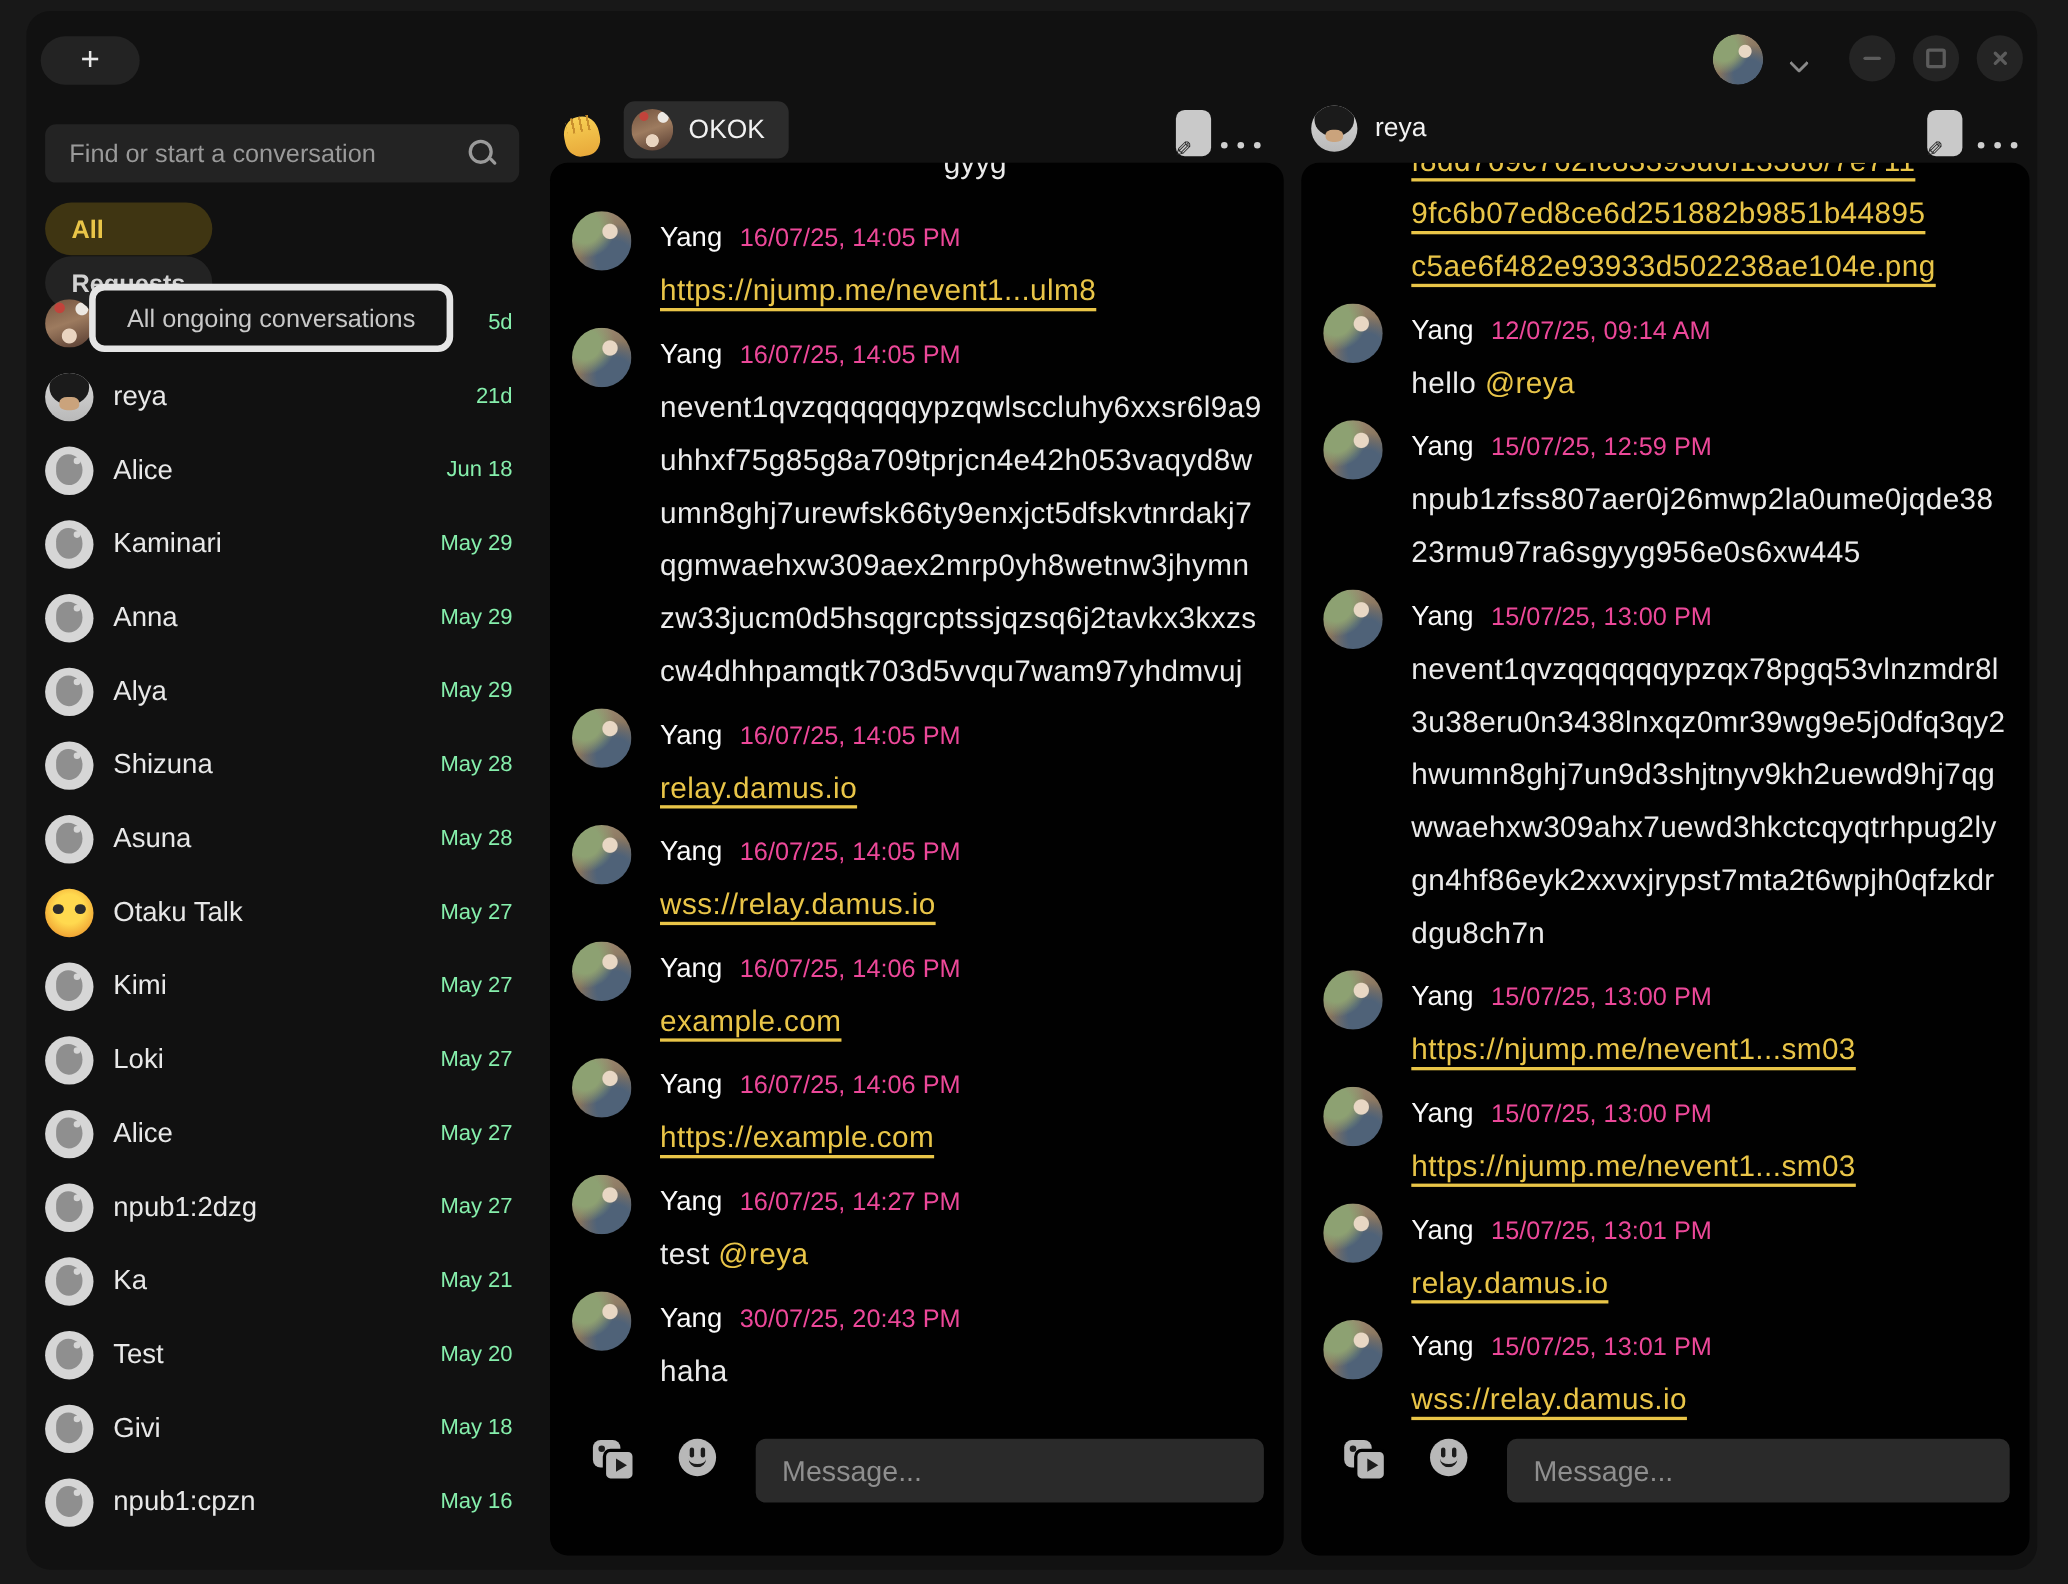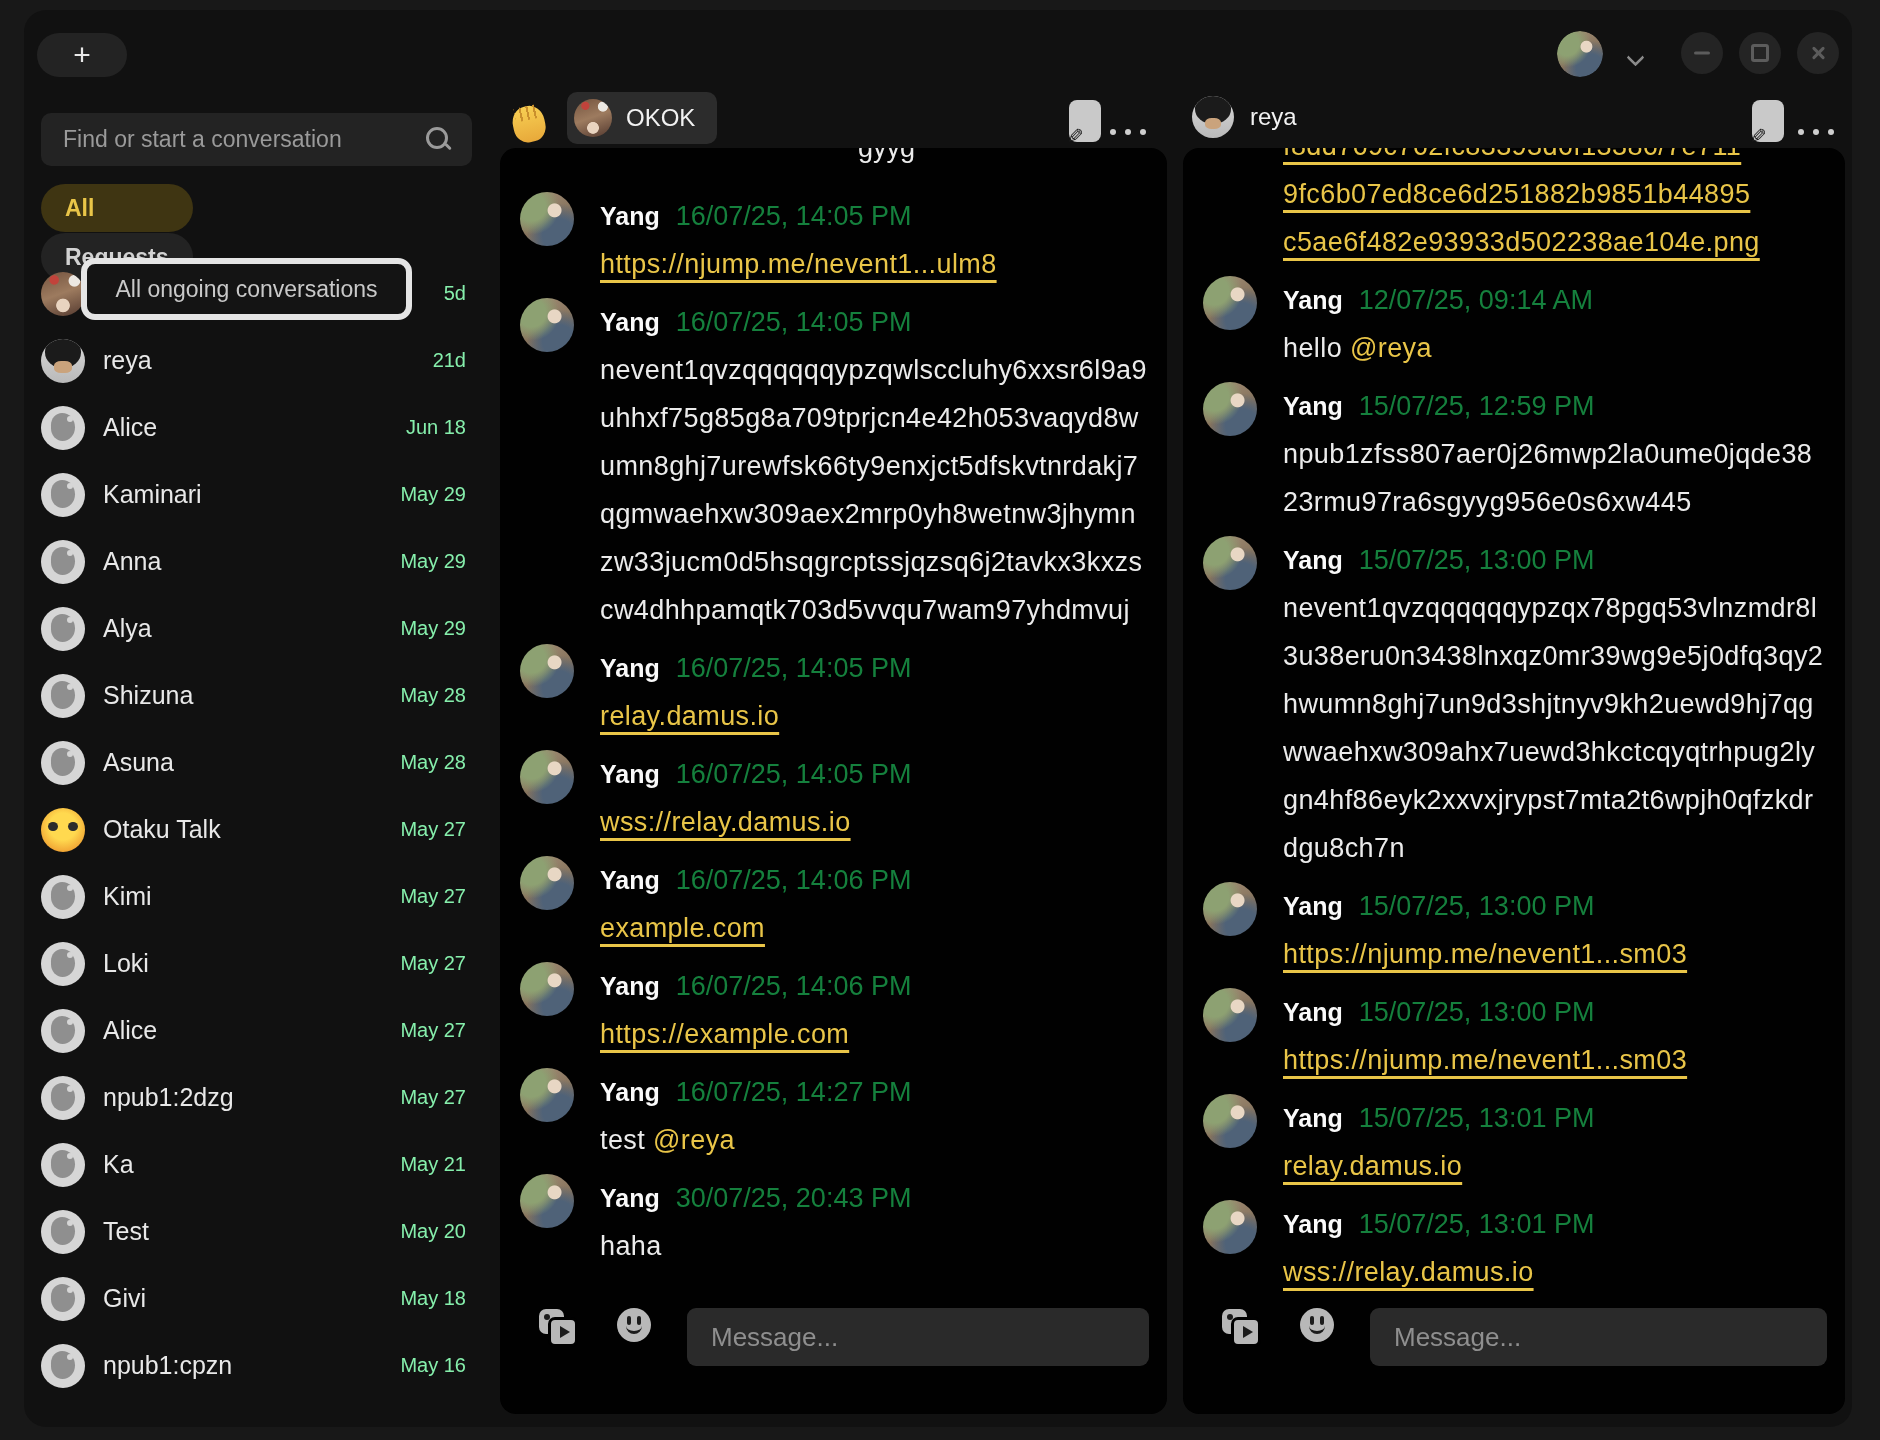--- a/index.html
+++ b/index.html
@@ -88,22 +88,22 @@
   .panel-left{left:476px;width:667px;}
   .panel-right{left:1159px;width:662px;}
   .messages{position:absolute;left:0;top:0;right:0;bottom:88px;padding:0 18px 0 20px;overflow:hidden;}
   .panel-left .messages{padding-top:44px;}
   .clip-frag{position:absolute;left:358px;top:-15px;color:#ebebeb;font-size:27px;z-index:2;}
   .msg{display:flex;gap:26px;margin-bottom:10px;}
   .msg.clipped{margin-top:-26px;}
   .msg-avatar{width:54px;height:54px;border-radius:50%;flex:none;position:relative;overflow:hidden;}
   .msg-content{flex:1;min-width:0;}
   .msg-h{height:48px;display:flex;align-items:center;gap:16px;}
-  .msg-author{color:#fafafa;font-size:25px;font-weight:bold;}
-  .msg-time{color:#15803d;font-size:27px;}
+  .msg-author{color:#fafafa;font-size:25px;font-weight:normal;}
+  .msg-time{color:#ec4899;font-size:23px;}
   .msg-b{color:#ebebeb;font-size:27px;line-height:48px;letter-spacing:.4px;word-break:break-all;}
   .msg-b a,.link-line{color:#e9c548;text-decoration:underline;text-decoration-thickness:2.5px;text-underline-offset:7px;cursor:pointer;}
   .link-line{display:block;width:max-content;max-width:100%;}
   .mention{color:#e9c548;cursor:pointer;}
 
   
   .inputbar{position:absolute;left:0;right:0;bottom:0;height:88px;display:flex;padding:0 18px 18px 39px;}
   .icon-media{position:relative;width:40px;height:40px;flex:none;cursor:pointer;}
   .icon-media .b1{position:absolute;left:0;top:1px;width:25px;height:25px;background:#b8b8b8;border-radius:7px;}
   .icon-media .b1::after{content:"";position:absolute;left:5px;top:5px;width:6px;height:6px;background:#1c1c1c;border-radius:50%;}

